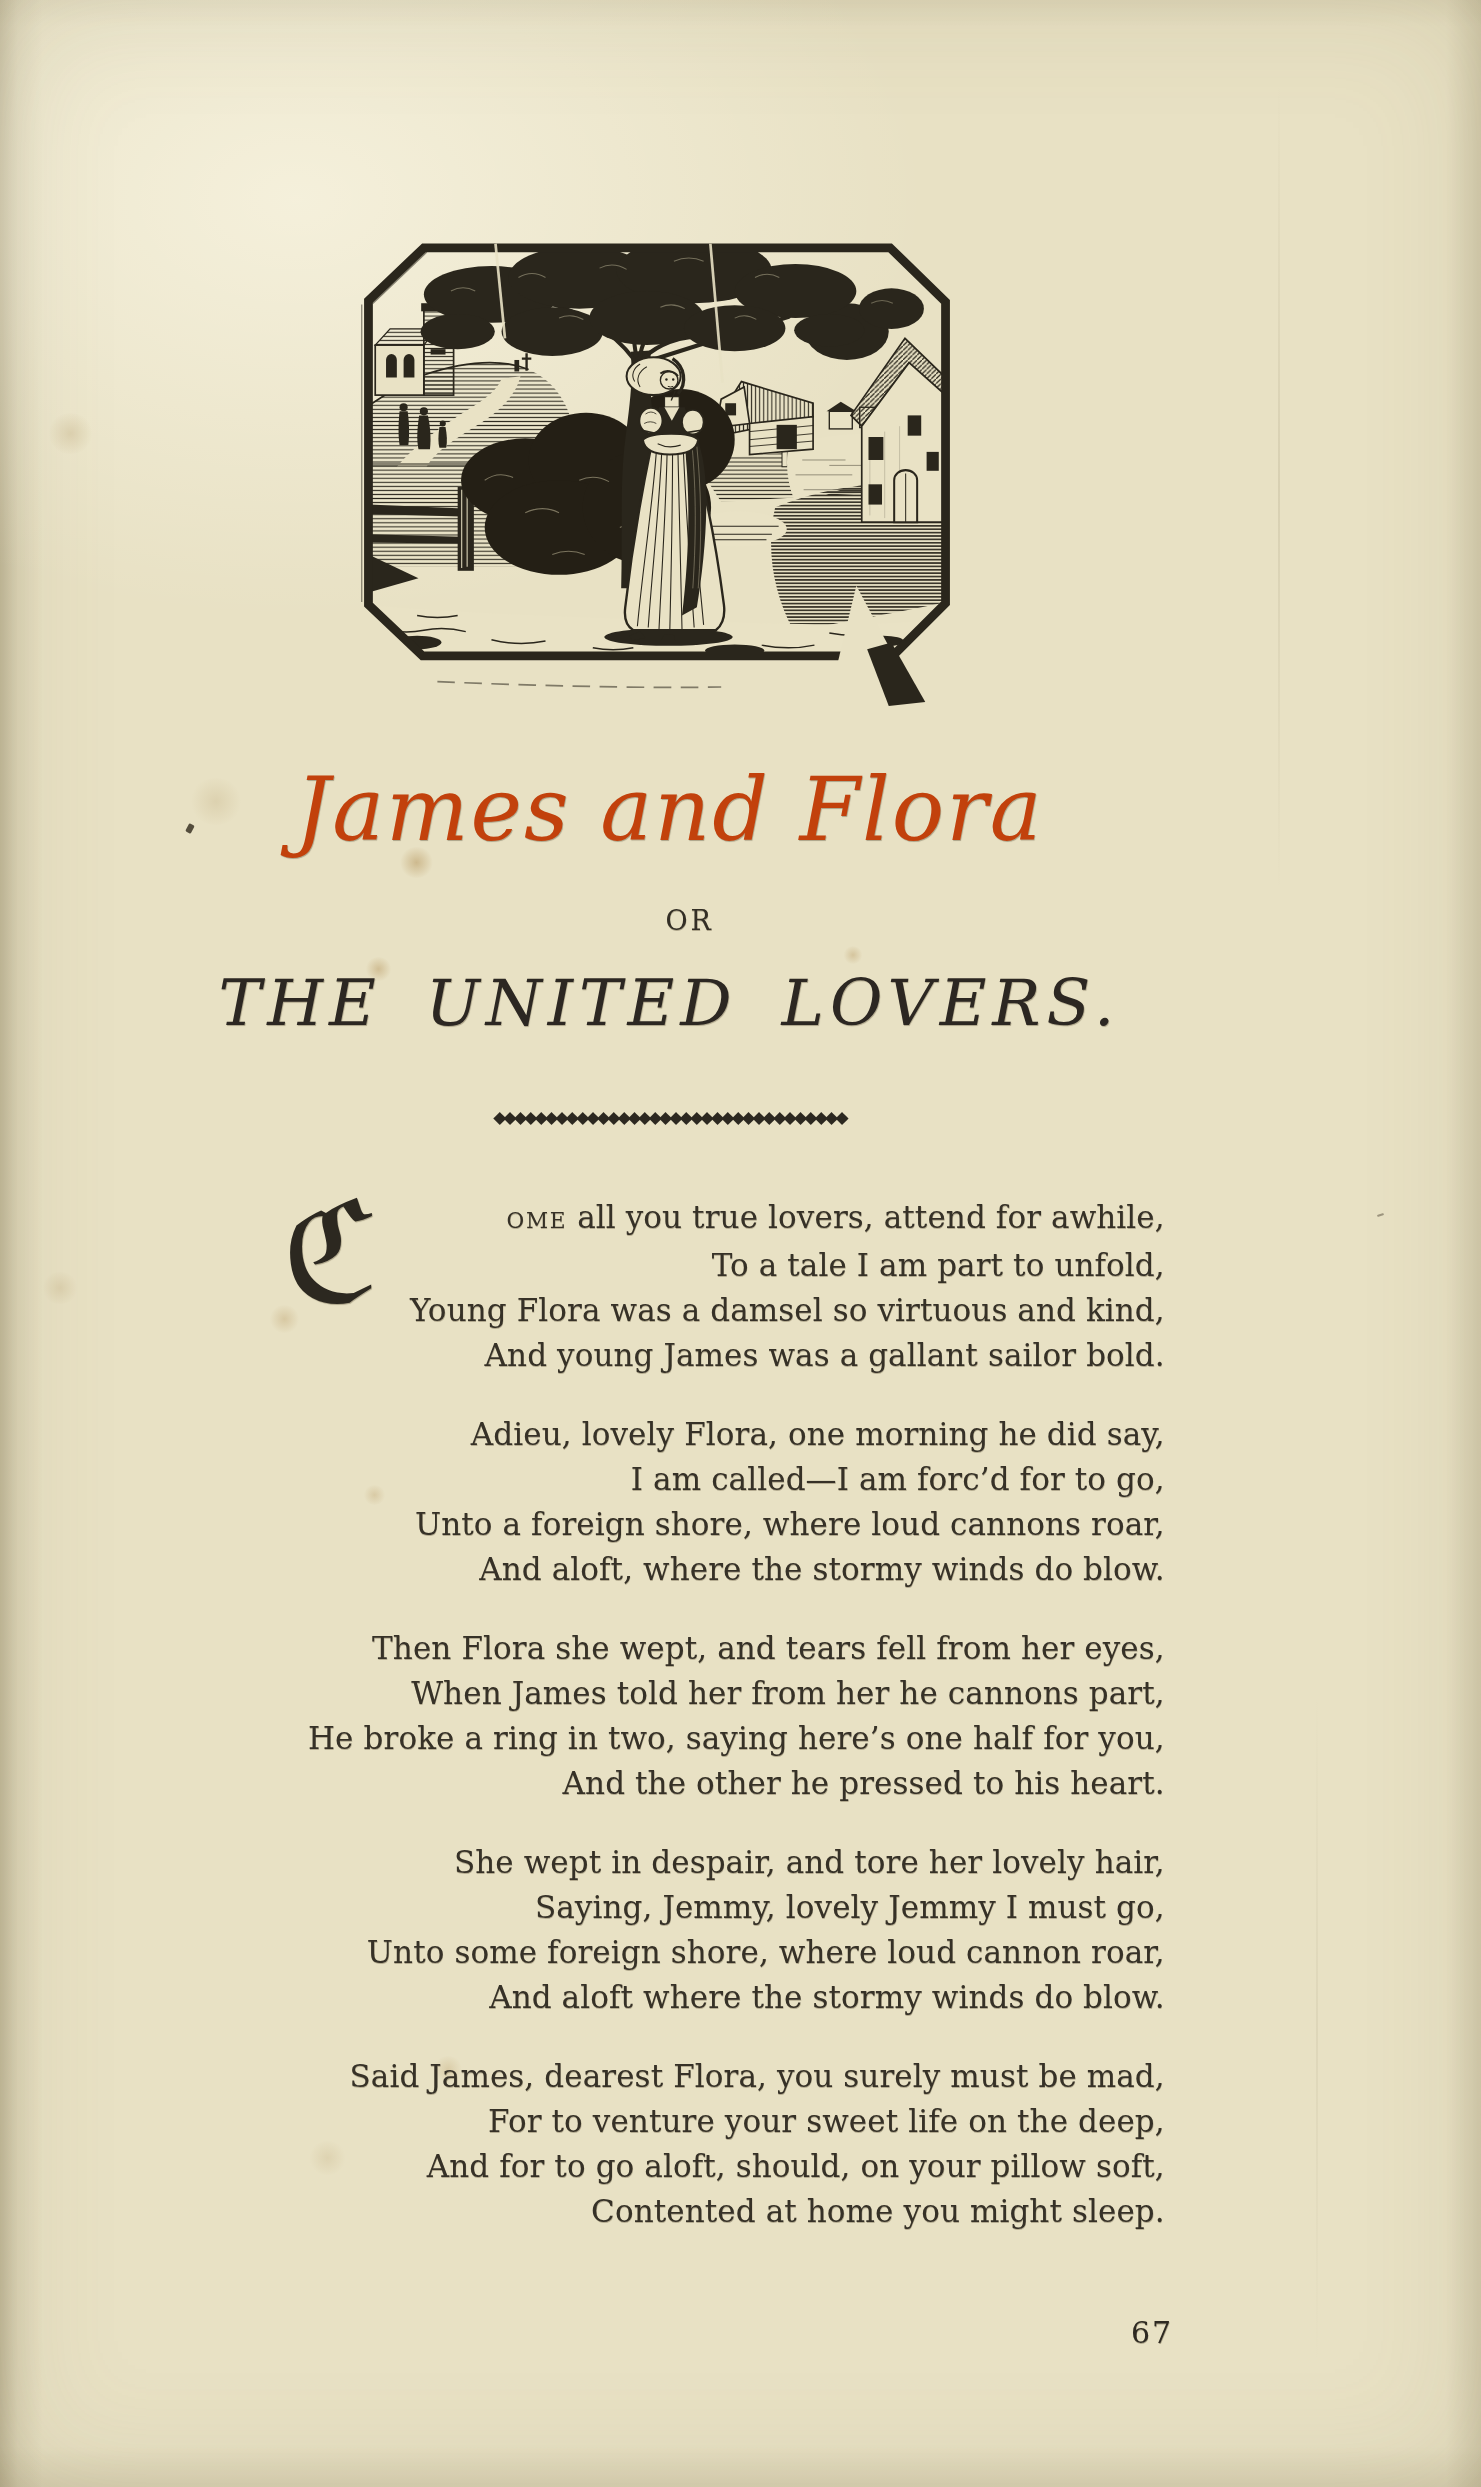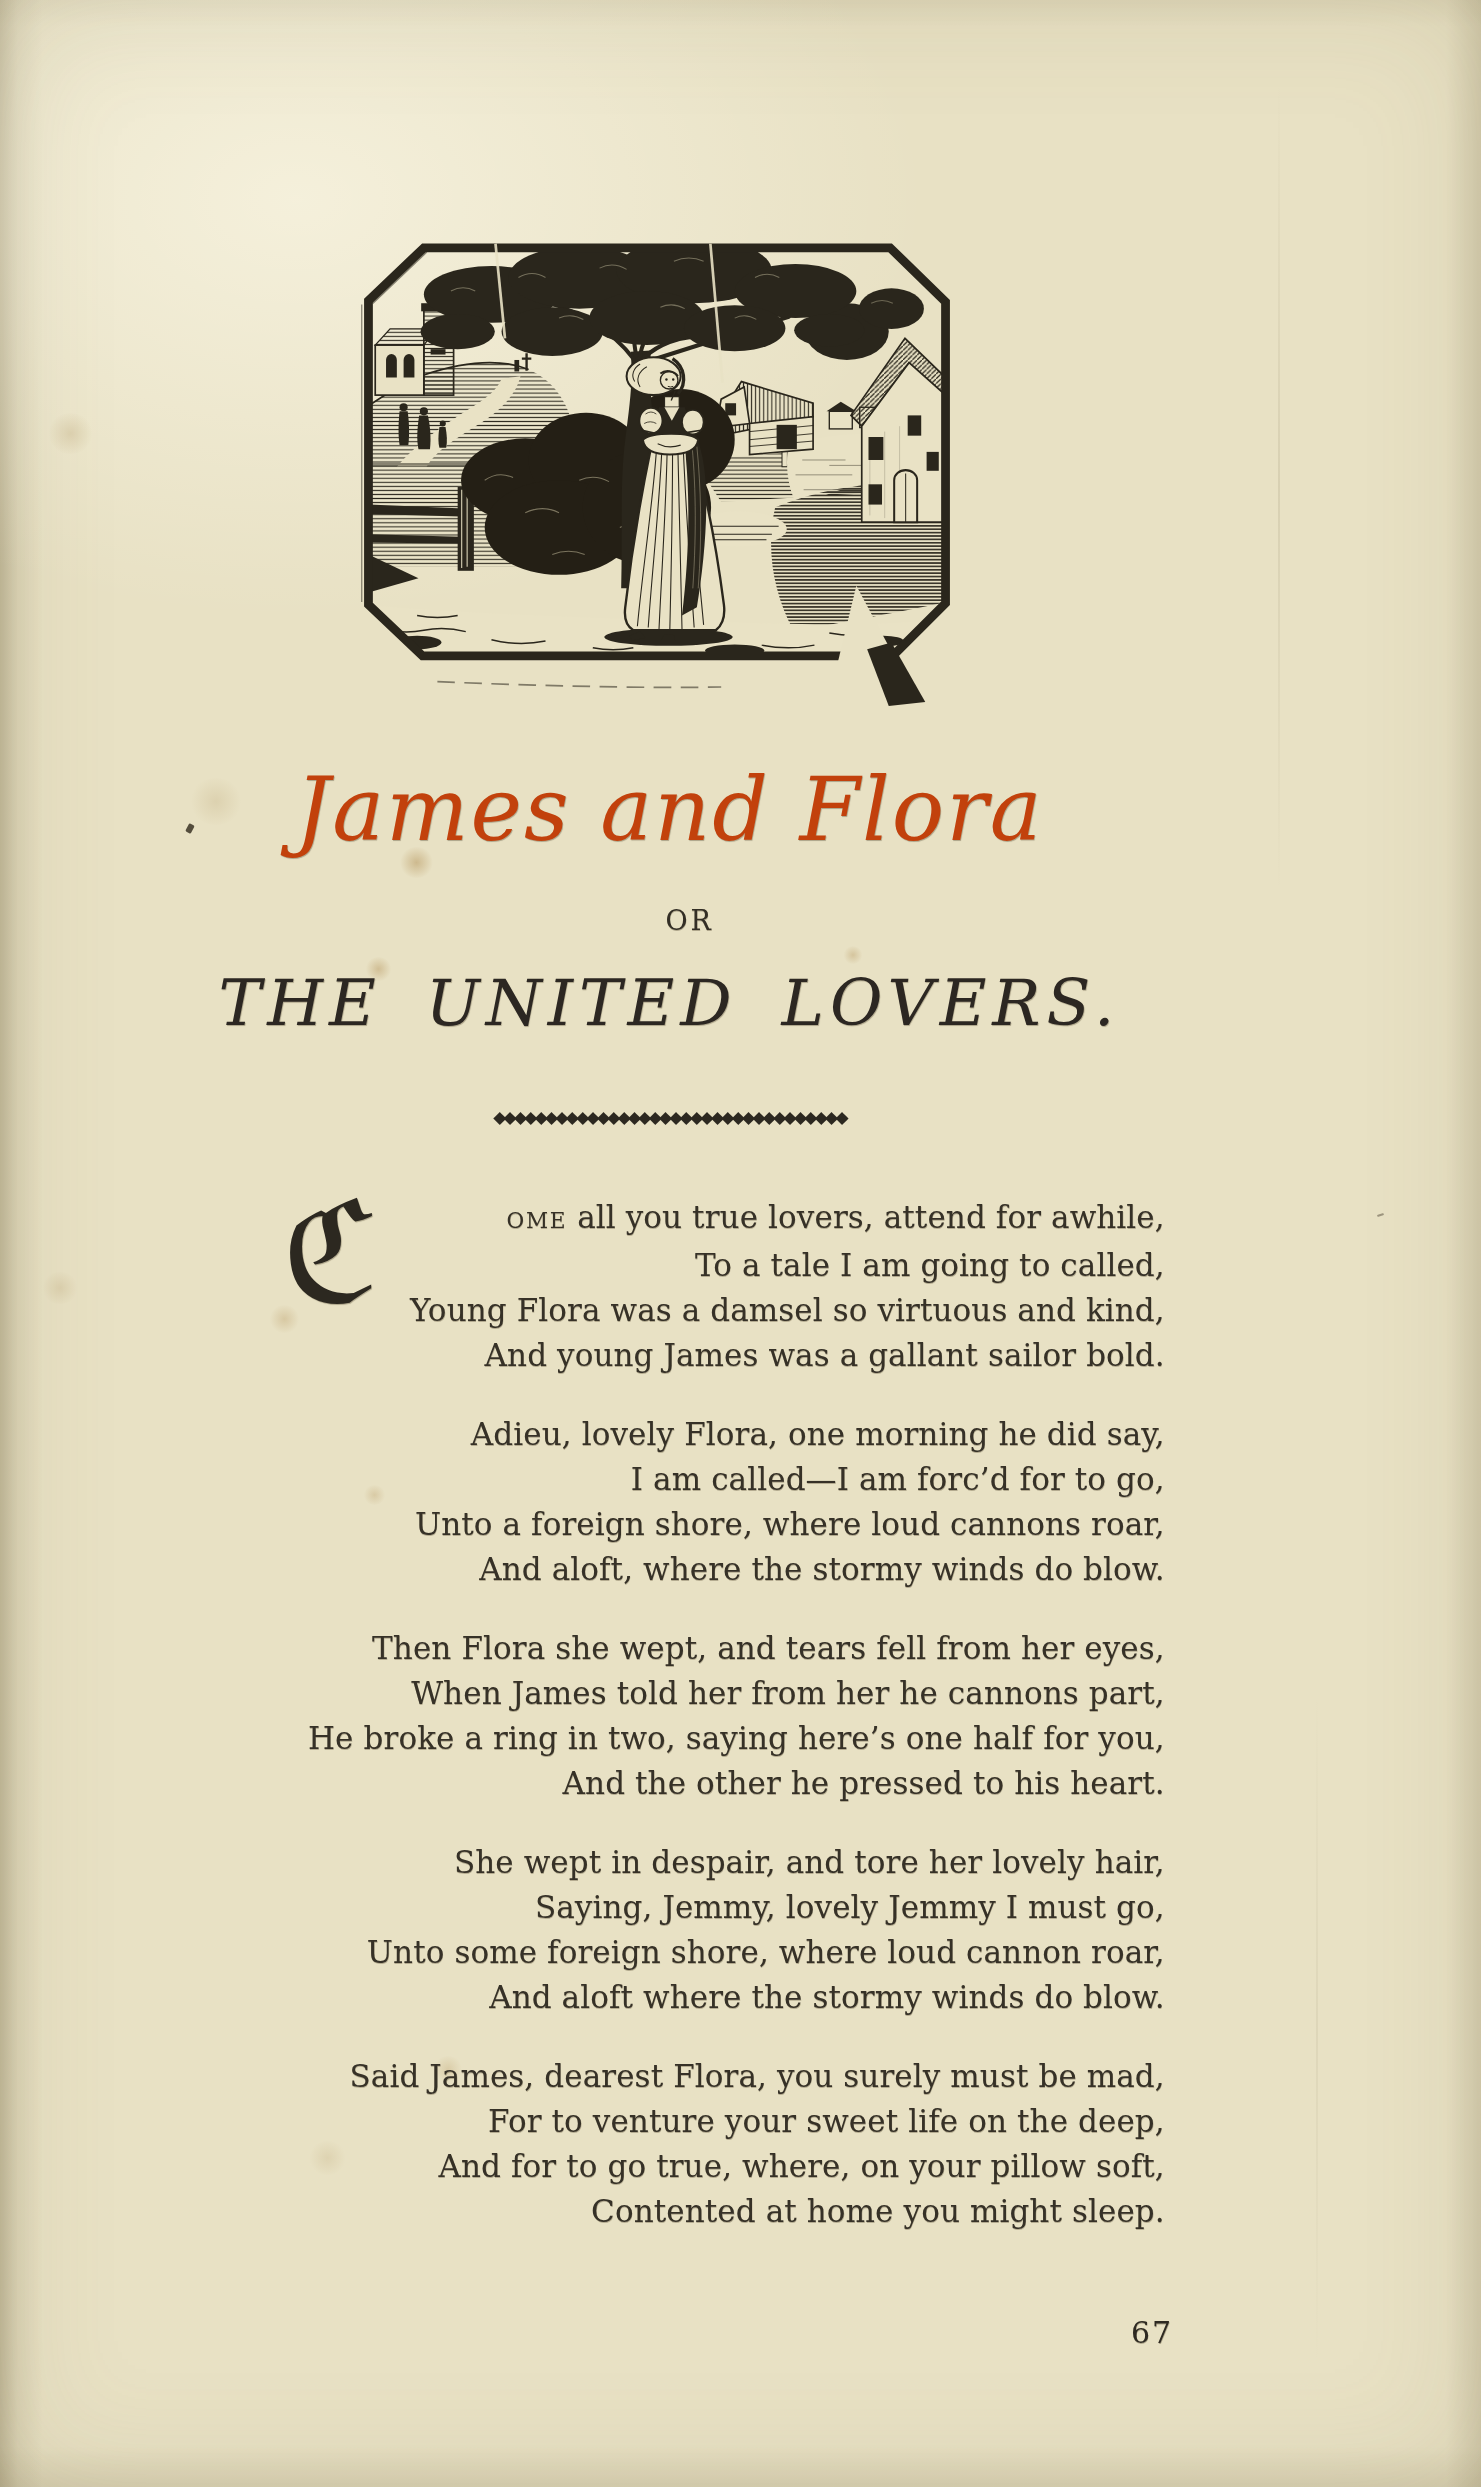--- a/index.html
+++ b/index.html
@@ -276,21 +276,21 @@
 
 <div class="title-line" id="title-main">James and Flora</div>
 <div class="title-line" id="title-or">OR</div>
 <div class="title-line" id="title-sub">THE UNITED LOVERS.</div>
 <div class="title-line" id="divider">◆◆◆◆◆◆◆◆◆◆◆◆◆◆◆◆◆◆◆◆◆◆◆◆◆◆◆◆◆◆◆◆◆◆</div>
 
 <div id="poem">
   <div class="stanza stanza-first">
     <span class="drop-cap">ℭ</span>
     <div class="poem-line"><span class="lead-caps">OME</span> <span>all you true lovers, attend for awhile,</span></div>
-    <div class="poem-line">To a tale I am going to called,</div>
+    <div class="poem-line">To a tale I am part to unfold,</div>
     <div class="poem-line">Young Flora was a damsel so virtuous and kind,</div>
     <div class="poem-line">And young James was a gallant sailor bold.</div>
   </div>
   <div class="stanza">
     <div class="poem-line">Adieu, lovely Flora, one morning he did say,</div>
     <div class="poem-line">I am called—I am forc’d for to go,</div>
     <div class="poem-line">Unto a foreign shore, where loud cannons roar,</div>
     <div class="poem-line">And aloft, where the stormy winds do blow.</div>
   </div>
   <div class="stanza">
@@ -301,19 +301,19 @@
   </div>
   <div class="stanza">
     <div class="poem-line">She wept in despair, and tore her lovely hair,</div>
     <div class="poem-line">Saying, Jemmy, lovely Jemmy I must go,</div>
     <div class="poem-line">Unto some foreign shore, where loud cannon roar,</div>
     <div class="poem-line">And aloft where the stormy winds do blow.</div>
   </div>
   <div class="stanza">
     <div class="poem-line">Said James, dearest Flora, you surely must be mad,</div>
     <div class="poem-line">For to venture your sweet life on the deep,</div>
-    <div class="poem-line">And for to go true, where, on your pillow soft,</div>
+    <div class="poem-line">And for to go aloft, should, on your pillow soft,</div>
     <div class="poem-line">Contented at home you might sleep.</div>
   </div>
 </div>
 
 <div id="page-number">67</div>
 
 
 </body></html>

